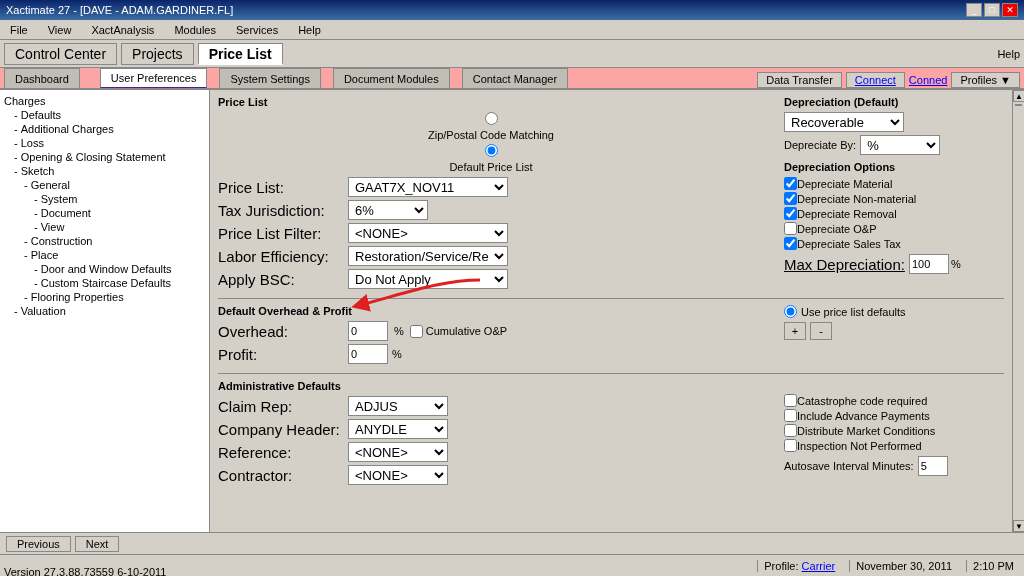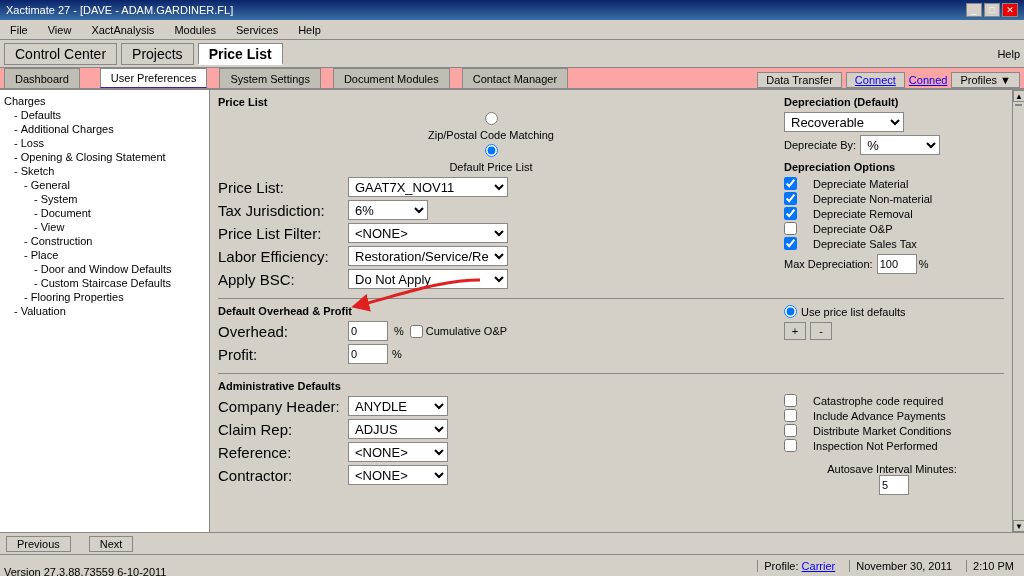--- a/index.html
+++ b/index.html
@@ -50,30 +50,30 @@
     input.form-control { font-size: 11px; height: 20px; background: white; border: 1px solid #888; padding: 0 2px; }
     
     .dropdown-w160 { width: 160px; }
     .dropdown-w100 { width: 100px; }
     .dropdown-w80 { width: 80px; }
     .dropdown-w120 { width: 120px; }
     .input-w40 { width: 40px; }
     .input-w30 { width: 30px; }
     .radio-row { display: flex; align-items: center; gap: 4px; font-size: 11px; }
     
-    .checkbox-row { display: flex; align-items: center; gap: 16px; font-size: 11px; margin-bottom: 2px; }
+    .checkbox-row { display: flex; align-items: center; gap: 0; font-size: 11px; margin-bottom: 2px; }
     
     .two-col { display: flex; gap: 20px; }
     .col-left { flex: 1; }
     .col-right { width: 220px; }
     
     .divider { border-top: 1px solid #888; margin: 6px 0; }
     
     
-    #bottom-nav { height: 22px; background: #d4d0c8; border-top: 1px solid #888; display: flex; align-items: flex-end; padding: 2px 6px; gap: 18px; }
+    #bottom-nav { height: 22px; background: #d4d0c8; border-top: 1px solid #888; display: flex; align-items: flex-end; padding: 2px 6px; gap: 4px; }
     .nav-arrow-btn { background: #d4d0c8; border: 1px solid #888; padding: 1px 10px; font-size: 11px; cursor: pointer; }
 
     
     #status-bar { height: 22px; background: #d4d0c8; border-top: 1px solid #888; display: flex; align-items: center; padding: 0 4px; font-size: 11px; }
     #status-left { flex: 1; margin-top: 12px; }
     #status-right { display: flex; align-items: center; gap: 8px; }
     .status-seg { padding: 0 6px; border-left: 1px solid #888; height: 100%; display: flex; align-items: center; }
     .profile-link { color: blue; text-decoration: underline; cursor: pointer; }
 
     #content-wrapper { display: flex; position: relative; flex: 1; overflow: hidden; }
@@ -236,21 +236,21 @@
           <div class="checkbox-row">
             <input type="checkbox" style="">
             <span>Depreciate O&amp;P</span>
           </div>
           <div class="checkbox-row">
             <input type="checkbox" checked="" style="">
             <span>Depreciate Sales Tax</span>
           </div>
 
           <div class="form-row" style="margin-top:4px;">
-            <span style="font-size:11px;margin-right:4px;">Max Depreciation:</span>
+            <span style="font-size:15px;margin-right:4px;text-decoration:underline;">Max Depreciation:</span>
             <input type="text" class="form-control input-w40" value="100" style="">
             <span style="margin-left:2px;font-size:11px;">%</span>
           </div>
         </div>
       </div>
 
       <div class="divider"></div>
 
       <div class="two-col">
         <div class="col-left">
@@ -281,34 +281,34 @@
         </div>
       </div>
 
       <div class="divider"></div>
 
       <div class="two-col">
         <div class="col-left">
           <div class="section-title">Administrative Defaults</div>
 
           <div class="form-row">
+            <span class="form-label">Claim Rep:</span>
+            <select class="form-control dropdown-w100">
+              <option>ADJUS</option>
+            </select>
+          </div>
+
+          <div class="form-row">
             <span class="form-label">Company Header:</span>
             <select class="form-control dropdown-w100">
               <option>ANYDLE</option>
             </select>
           </div>
 
           <div class="form-row">
-            <span class="form-label">Claim Rep:</span>
-            <select class="form-control dropdown-w100">
-              <option>ADJUS</option>
-            </select>
-          </div>
-
-          <div class="form-row">
             <span class="form-label">Reference:</span>
             <select class="form-control dropdown-w100">
               <option>&lt;NONE&gt;</option>
             </select>
           </div>
 
           <div class="form-row">
             <span class="form-label">Contractor:</span>
             <select class="form-control dropdown-w100">
               <option>&lt;NONE&gt;</option>
@@ -327,21 +327,21 @@
             <span>Include Advance Payments</span>
           </div>
           <div class="checkbox-row">
             <input type="checkbox" style="">
             <span>Distribute Market Conditions</span>
           </div>
           <div class="checkbox-row">
             <input type="checkbox" style="">
             <span>Inspection Not Performed</span>
           </div>
-          <div class="form-row" style="margin-top:11px;flex-direction:column;">
+          <div class="form-row" style="margin-top:4px;">
             <span style="font-size:11px;margin-right:4px;">Autosave Interval Minutes:</span>
             <input type="number" class="form-control input-w30" value="5" style="">
           </div>
         </div>
       </div>
 
     </div>
 
     <div id="scrollbar">
       <div class="scroll-arrow">▲</div>

